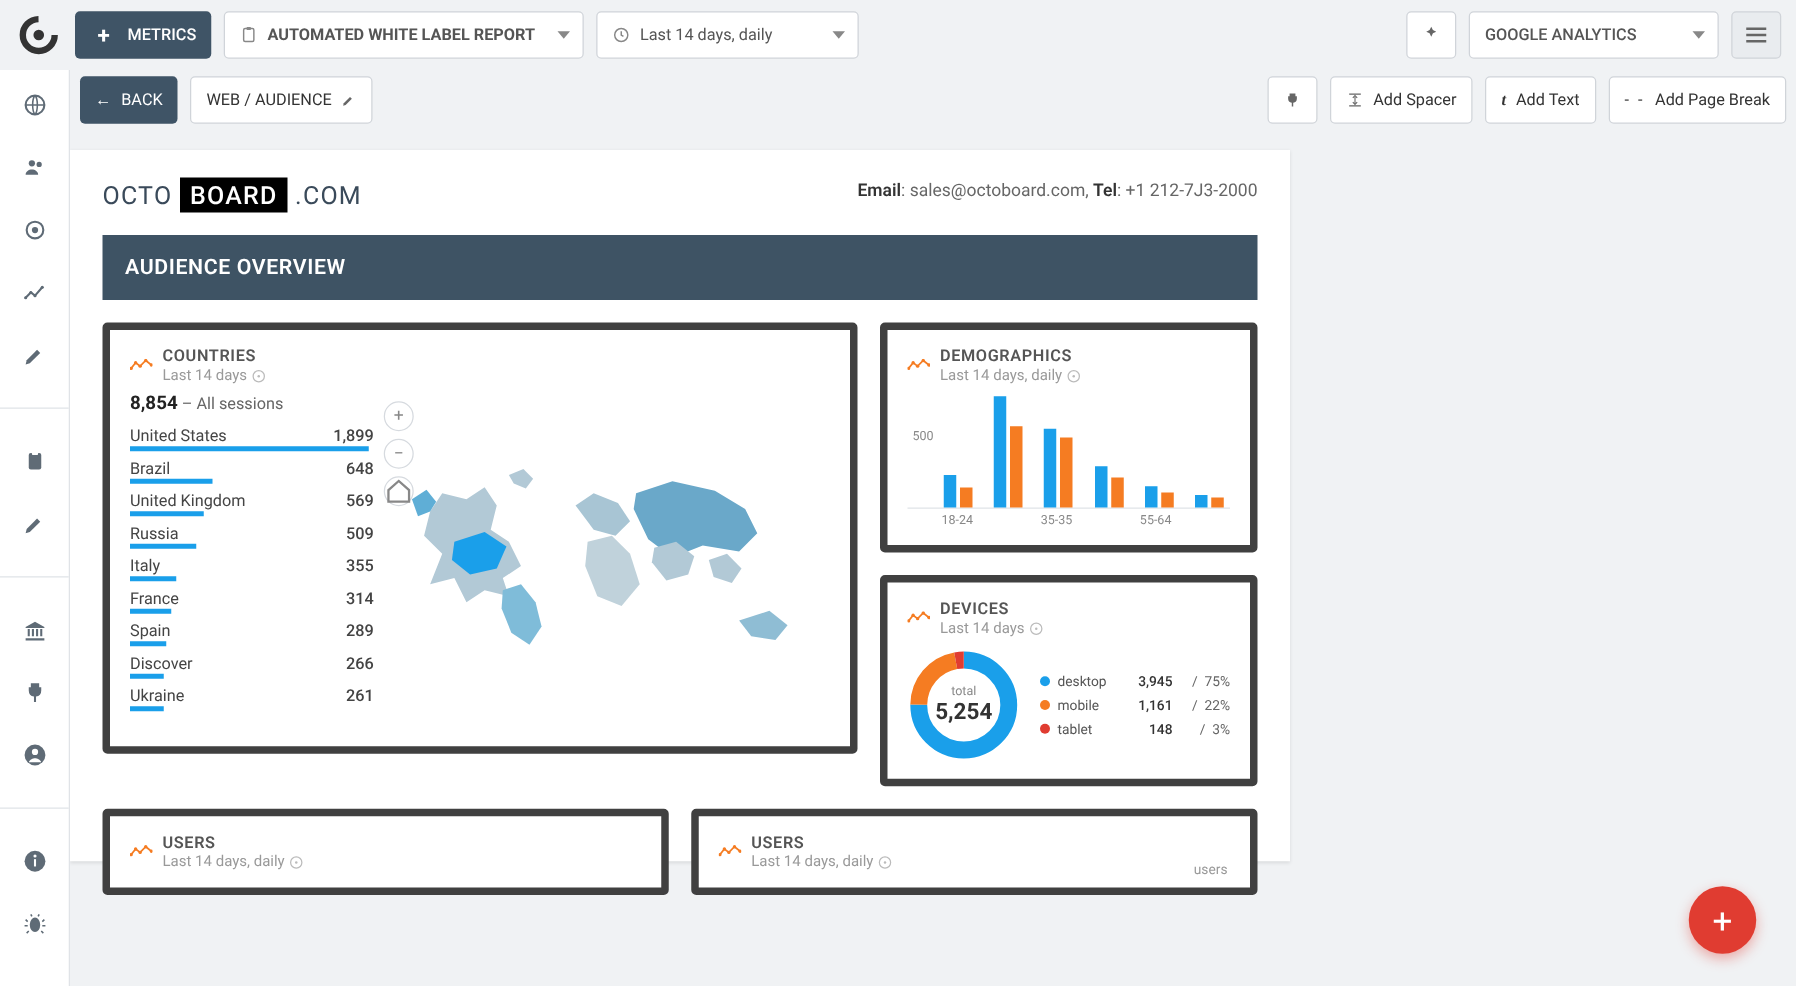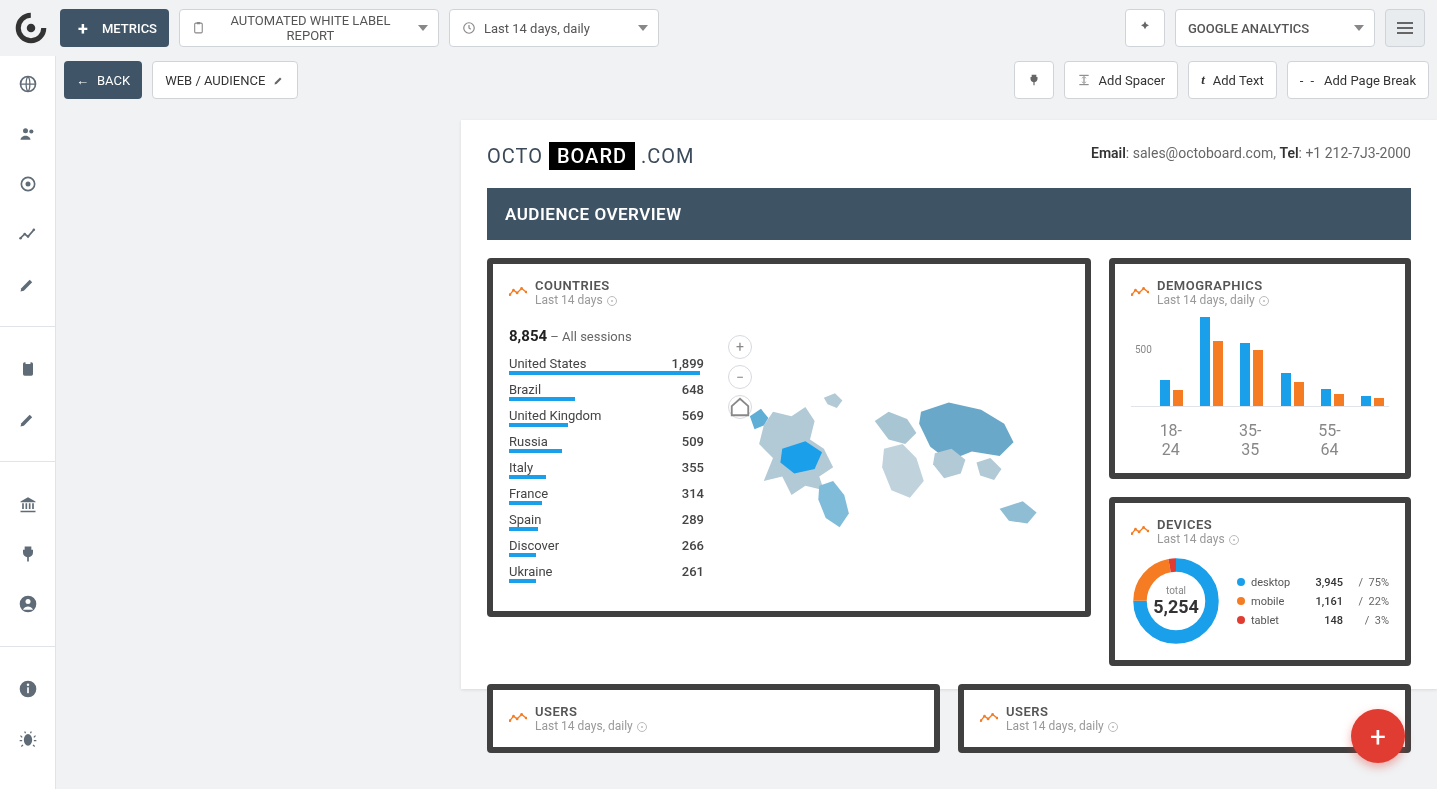--- a/index.html
+++ b/index.html
@@ -26,21 +26,21 @@
 .sidebar-nav .snav-item { width: 24px; height: 24px; display: flex; align-items: center; justify-content: center; color: #5f6b76; cursor: pointer; }
 .sidebar-nav .divider { width: 100%; height: 1px; background: #e0e3e7; margin: 4px 0; }
 
 
 .main { flex: 1; display: flex; flex-direction: column; overflow: hidden; }
 .toolbar { height: 48px; display: flex; align-items: center; padding: 0 8px; gap: 10px; }
 .toolbar .back-btn { background: #3f5466; color: #fff; border: none; }
 .toolbar .spacer { flex: 1; }
 
 
-.canvas { flex: 1; overflow-y: auto; padding: 16px 0 100px 0; display: flex; justify-content: flex-end; position: relative; }
+.canvas { flex: 1; overflow-y: auto; padding: 16px 0 100px 0; display: flex; justify-content: flex-start; position: relative; }
 .page { width: 976px; background: #fff; box-shadow: 0 1px 3px rgba(0,0,0,0.1); }
 .page-header { display: flex; justify-content: space-between; align-items: flex-start; padding: 22px 26px 14px; }
 .logo-txt { font-size: 20px; letter-spacing: 1px; color: #3a4a5a; font-weight: 400; display: flex; align-items: center; gap: 6px; }
 .logo-txt .boxed { background: #000000; color: #fff; padding: 2px 8px; font-weight: 500; }
 .header-right { text-align: right; font-size: 14px; color: #666; line-height: 1.6; }
 .header-right .tagline { color: #333; font-size: 16px; }
 .header-right .tagline strong { color: #222; }
 .header-right .contact span { color: #333; font-weight: 600; }
 
 .section-banner { background: #3e5364; color: #fff; margin: 4px 26px 0; padding: 16px 18px; font-size: 17px; font-weight: 600; letter-spacing: 0.5px; }
@@ -51,37 +51,37 @@
 
 .widget { border: 6px solid #404040; border-radius: 4px; padding: 14px 16px; background: #fff; }
 .widget-head { display: flex; align-items: flex-start; gap: 8px; }
 .widget-icon { width: 18px; height: 10px; margin-top: 4px; }
 .widget-icon svg { width: 100%; height: 100%; }
 .widget-titles h3 { font-size: 13px; font-weight: 600; letter-spacing: 0.5px; color: #555; }
 .widget-titles .sub { font-size: 12px; color: #999; }
 .widget-titles .sub .target-icon { display: inline-block; width: 10px; height: 10px; border: 1px solid #bbb; border-radius: 50%; vertical-align: middle; margin-left: 4px; position: relative; }
 .widget-titles .sub .target-icon::after { content: ''; position: absolute; left: 50%; top: 50%; width: 2px; height: 2px; background: #bbb; border-radius: 50%; transform: translate(-50%,-50%); }
 
-.countries-body { display: flex; gap: 32px; margin-top: 20px; }
+.countries-body { display: flex; gap: 16px; margin-top: 6px; }
 .countries-list { flex: 0 0 195px; }
 .countries-total { font-size: 13px; color: #666; padding-bottom: 6px; }
 .countries-total strong { font-size: 15px; color: #222; }
 .country-row { display: flex; justify-content: space-between; font-size: 13px; color: #444; padding: 5px 0 0; }
 .country-bar { height: 4px; background: #1a9fea; margin-bottom: 2px; }
 .country-row .val { font-weight: 500; }
 .countries-map { flex: 1; min-height: 270px; display: flex; align-items: center; justify-content: center; position: relative; }
 .countries-map svg { width: 100%; height: auto; }
 .map-controls { position: absolute; left: -8px; top: 8px; display: flex; flex-direction: column; gap: 6px; }
 .map-ctrl-btn { width: 24px; height: 24px; border: 1px solid #d6dadf; border-radius: 50%; background: #fff; display: flex; align-items: center; justify-content: center; color: #888; font-size: 14px; cursor: pointer; }
 
 .demo-chart { margin-top: 10px; height: 90px; display: flex; align-items: flex-end; gap: 8px; position: relative; border-bottom: 1px solid #e0e3e7; }
 .demo-ylabel { position: absolute; left: 4px; top: 30%; font-size: 10px; color: #888; }
 .demo-group { flex: 1; display: flex; align-items: flex-end; gap: 3px; justify-content: center; height: 100%; }
 .demo-bar { width: 10px; }
-.demo-xlabels { display: flex; margin-top: 14px; font-size: 16px; color: #888; padding-left: 20px; }
+.demo-xlabels { display: flex; margin-top: 4px; font-size: 10px; color: #888; padding-left: 20px; }
 .demo-xlabels span { flex: 1; text-align: center; }
 
 .devices-body { display: flex; gap: 16px; align-items: center; margin-top: 10px; }
 .ring-chart { width: 90px; height: 90px; position: relative; }
 .ring-chart svg { width: 100%; height: 100%; transform: rotate(-90deg); }
 .ring-center { position: absolute; left: 0; top: 0; width: 100%; height: 100%; display: flex; flex-direction: column; align-items: center; justify-content: center; }
 .ring-center .lbl { font-size: 10px; color: #888; }
 .ring-center .num { font-size: 18px; font-weight: 700; color: #333; }
 .devices-legend { flex: 1; font-size: 11px; }
 .devices-legend .lrow { display: flex; align-items: center; gap: 6px; padding: 3px 0; }
@@ -108,21 +108,21 @@
   <div class="logo-brand">
     <svg viewBox="0 0 40 40">
         <circle cx="20" cy="20" r="15" fill="none" stroke="#333" stroke-width="6" stroke-dasharray="70 24"></circle>
         <circle cx="20" cy="20" r="5" fill="#333"></circle>
       </svg>
   </div>
   <button class="btn btn-dark">
     <span class="plus-sq">+</span>
     <span>METRICS</span>
   </button>
-  <button class="btn dropdown" style="width:260px;font-weight:400;color:#555">
+  <button class="btn dropdown" style="width:288px;font-weight:700;color:#555">
     <svg width="14" height="14" viewBox="0 0 24 24" fill="#888">
         <rect x="5" y="3" width="14" height="18" rx="2" fill="none" stroke="#888" stroke-width="2"></rect>
         <rect x="9" y="1" width="6" height="4" rx="1" fill="#888"></rect>
       </svg>
     <span>AUTOMATED WHITE LABEL REPORT</span>
   </button>
   <button class="btn dropdown" style="width:210px;color:#555">
     <svg width="14" height="14" viewBox="0 0 24 24">
         <circle cx="12" cy="12" r="9" fill="none" stroke="#888" stroke-width="2"></circle>
         <path d="M12 7v5l3 2" stroke="#888" stroke-width="2" fill="none"></path>

